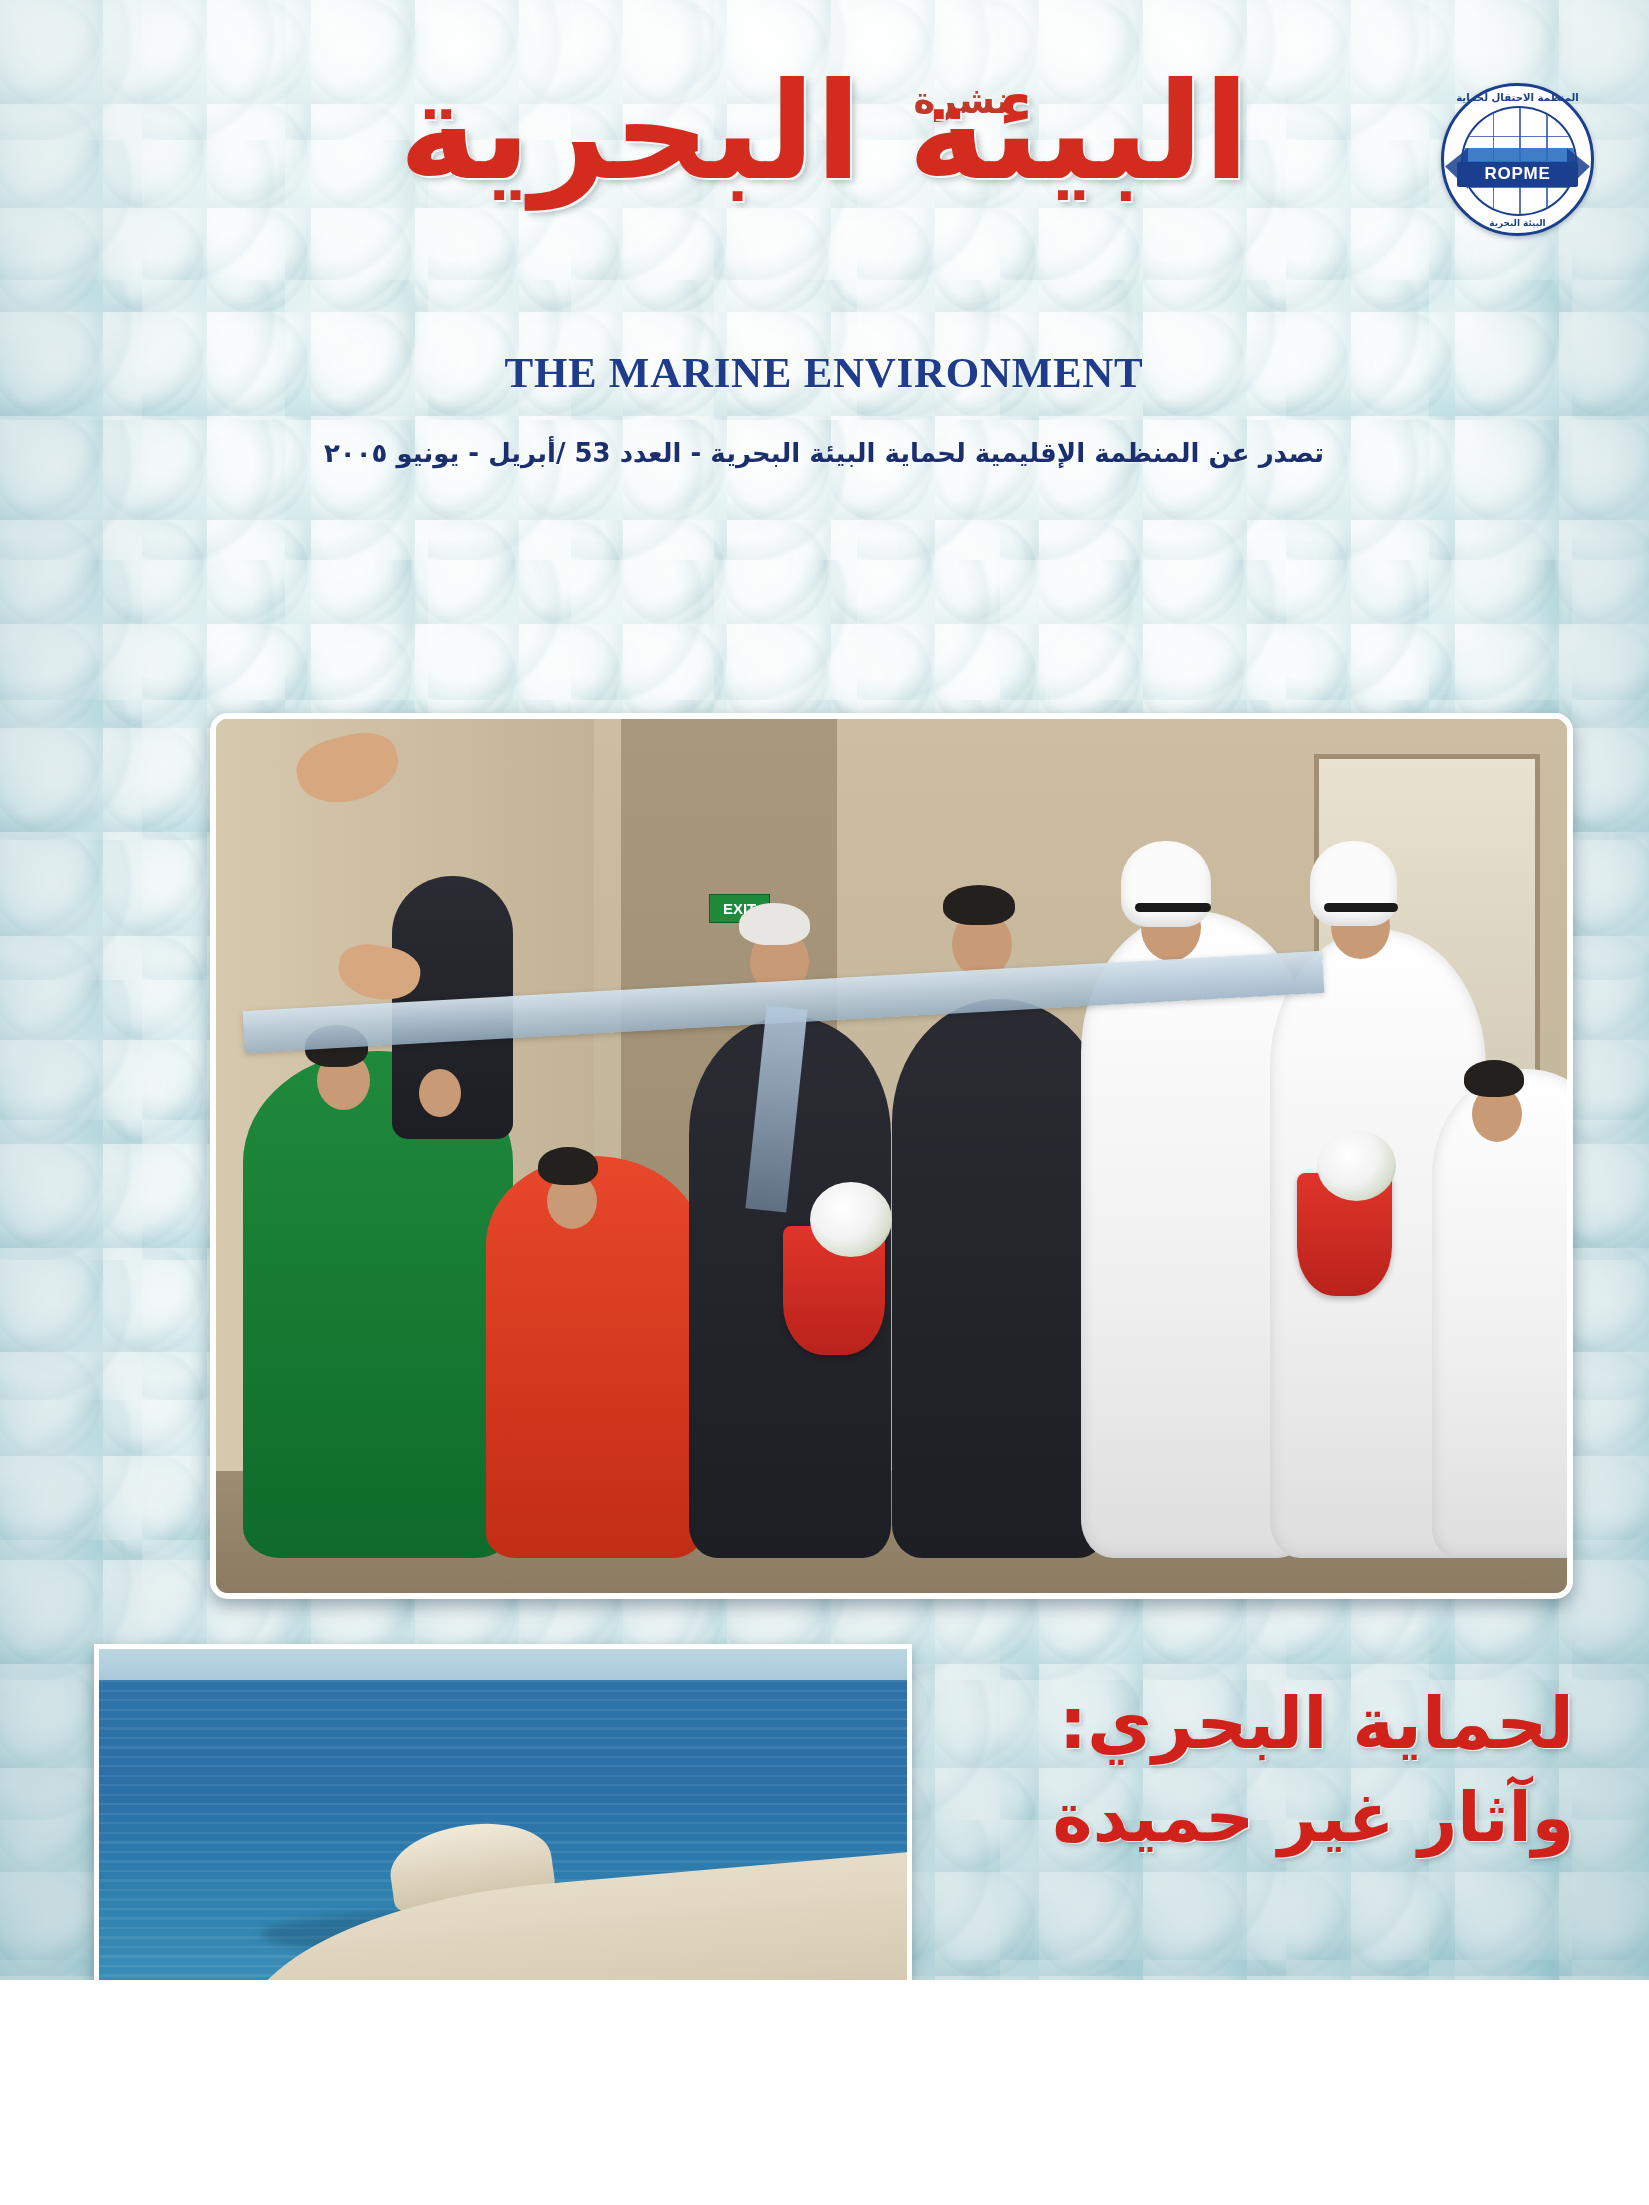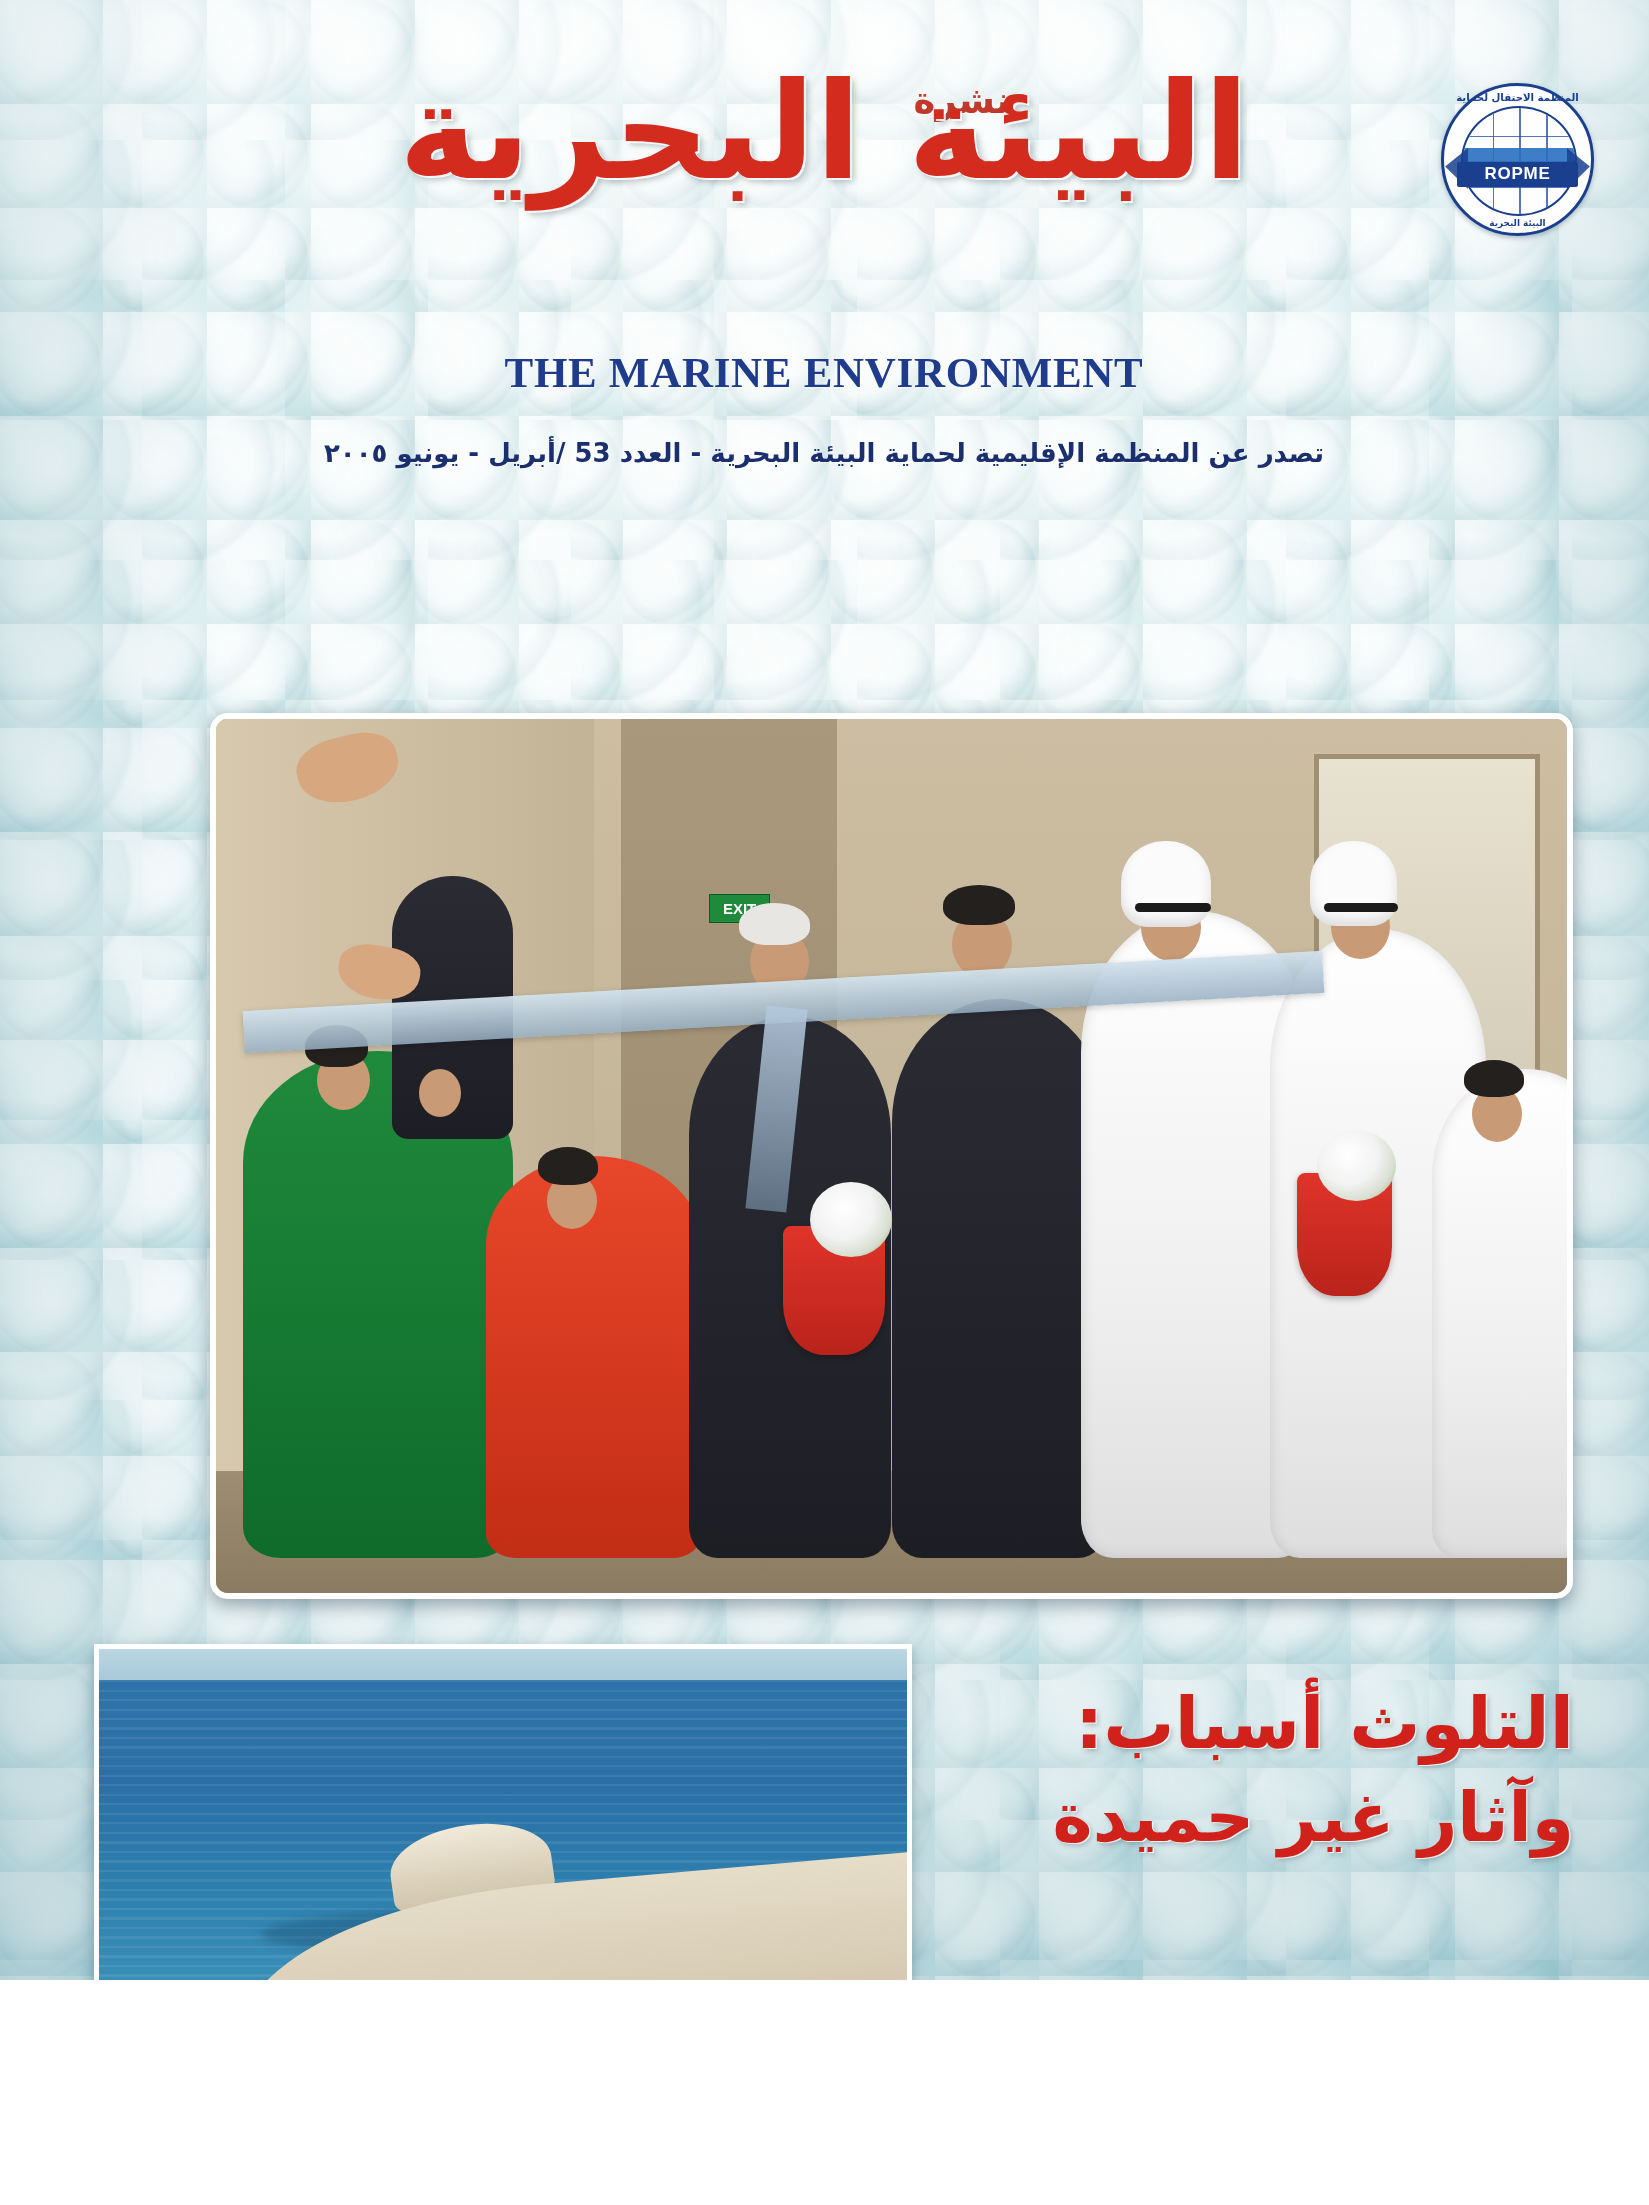--- a/index.html
+++ b/index.html
@@ -519,18 +519,18 @@
     <div class="pb-sky"></div>
     <div class="pb-sea"></div>
     <div class="pb-sea-tex"></div>
     <div class="pb-shadow"></div>
     <div class="pb-rock pb-rock-tip"></div>
     <div class="pb-rock pb-rock-main"></div>
     <div class="pb-rock pb-rock-fore"></div>
   </div>
 
   <div class="bottom-text">
-    <div class="bt-line bt-1">التلوث أسباب:</div>
+    <div class="bt-line bt-1">لحماية البحري:</div>
     <div class="bt-line bt-3">وآثار غير حميدة</div>
   </div>
 
 </div>
 
 
 </body></html>

